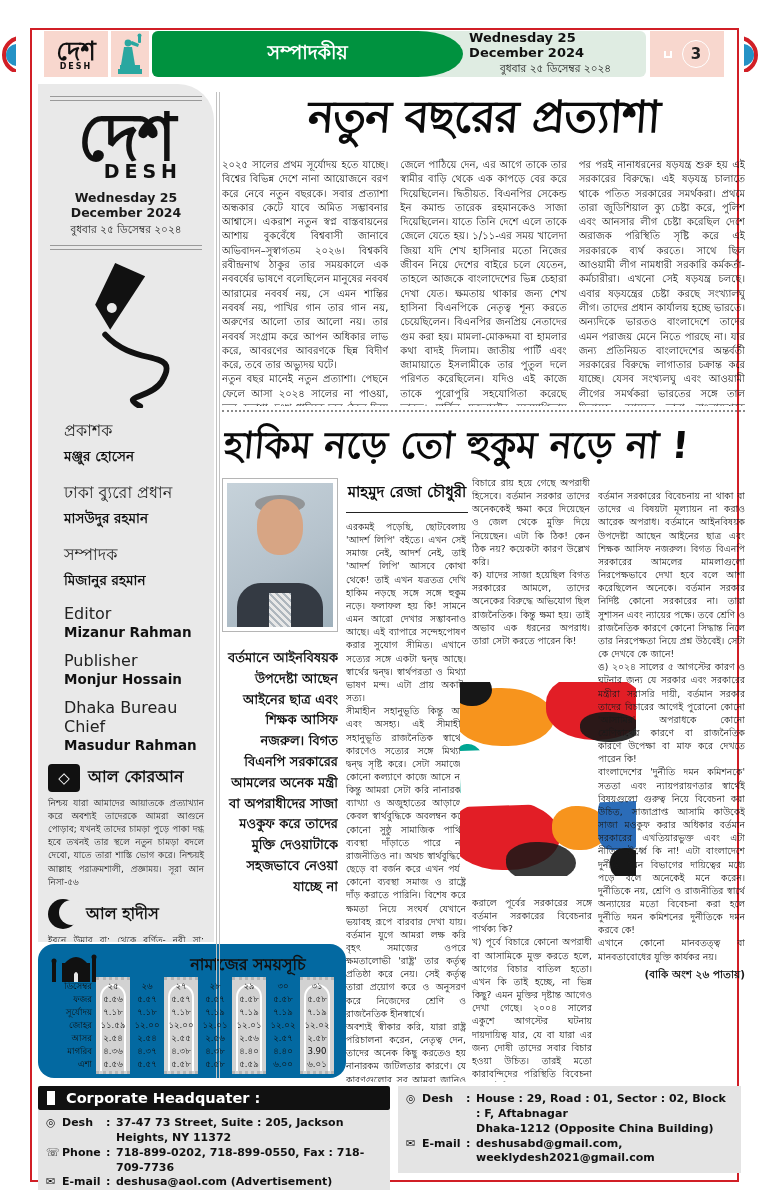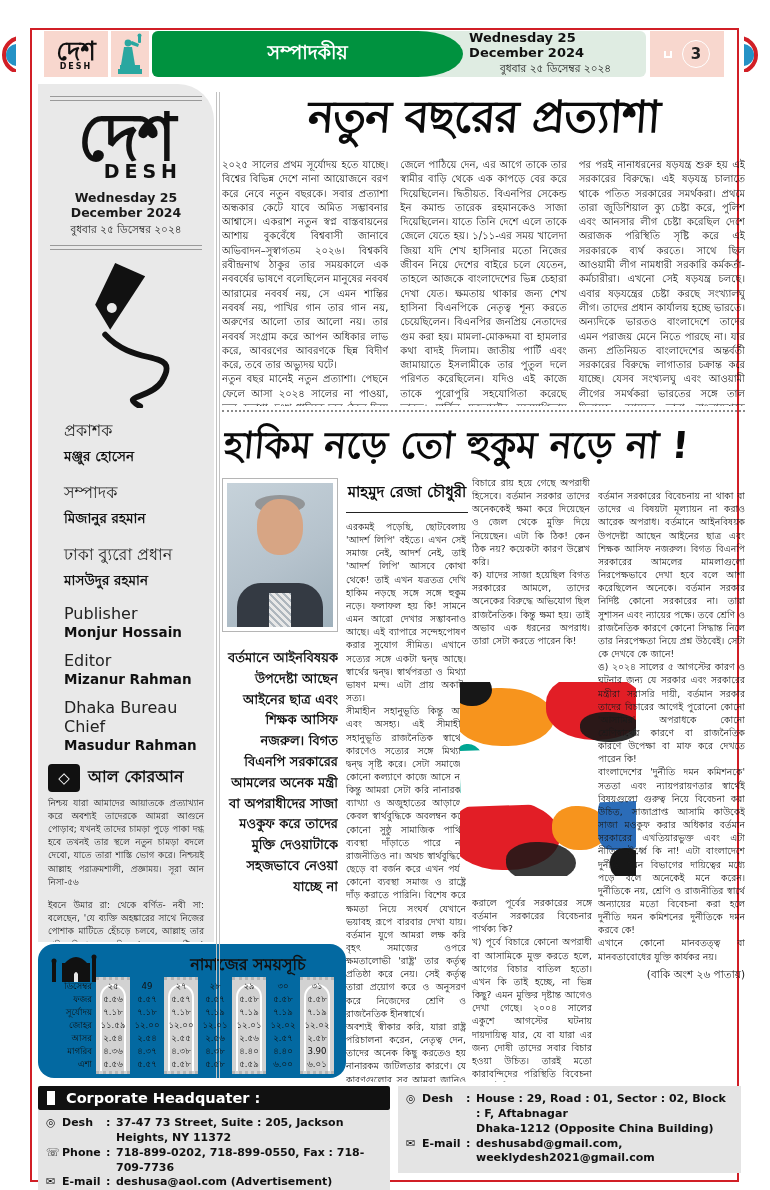--- a/index.html
+++ b/index.html
@@ -96,21 +96,21 @@
   .p-black2{left:120px;top:30px;width:60px;height:30px;background:#171717;opacity:.9}
   .p-teal{left:-8px;top:62px;width:34px;height:52px;background:#00a693}
   .p-red2{left:-10px;top:118px;width:110px;height:70px;background:#e21e26}
   .p-orange2{left:92px;top:124px;width:56px;height:44px;background:#f7941d}
   .p-blue{left:138px;top:112px;width:44px;height:56px;background:#2b6cb8;border-radius:30%}
   .p-black3{left:46px;top:160px;width:70px;height:40px;background:#171717;opacity:.85}
   .p-black4{left:150px;top:166px;width:34px;height:32px;background:#171717}
   .p-band{position:absolute;left:0;top:66px;width:100%;height:56px;background:#fff;transform:rotate(-2deg)}
   .p-word{position:absolute;left:0;top:70px;width:100%;text-align:center;font-size:38px;font-weight:800;color:#45aadd;
           text-shadow:-2px -2px 0 #fff,2px -2px 0 #fff,-2px 2px 0 #fff,2px 2px 0 #fff}
-  .cont-line{text-align:right;font-weight:400;font-size:10.5px;margin-top:4px}
+  .cont-line{text-align:right;font-weight:700;font-size:10.5px;margin-top:4px}
 
   
   .fblock{position:absolute;top:1086px}
   .fbar{background:#111;color:#fff;height:24px;line-height:24px;font-weight:800;font-size:14.5px;padding-left:28px;position:relative;border-radius:2px}
   .fbar::before{content:'';position:absolute;left:9px;top:5px;width:8px;height:14px;background:#fff}
   .fbody{background:#e4e4e4;padding:6px 8px 7px 8px;font-size:11px;font-weight:700;line-height:1.35;color:#111}
   .frow{display:flex}
   .frow .fi{width:16px;flex:0 0 auto;font-size:11px}
   .frow .fl{width:44px;flex:0 0 auto}
   .frow .fc{width:10px;flex:0 0 auto}
@@ -184,50 +184,54 @@
       <path d="M50 92 C 86 132, 142 108, 118 148 C 104 170, 66 164, 92 178" stroke="#111" stroke-width="7" fill="none" stroke-linecap="round"></path>
     </svg>
   </div>
 
   <div class="mast">
     <div class="item">
         <div class="lbl">প্রকাশক</div>
         <div class="nm">মঞ্জুর হোসেন</div>
       </div>
     <div class="item">
+        <div class="lbl">ঢাকা ব্যুরো প্রধান</div>
+        <div class="nm">মাসউদুর রহমান</div>
+      </div>
+    <div class="item">
         <div class="lbl">সম্পাদক</div>
         <div class="nm">মিজানুর রহমান</div>
       </div>
     <div class="item">
-        <div class="lbl">ঢাকা ব্যুরো প্রধান</div>
-        <div class="nm">মাসউদুর রহমান</div>
+        <div class="lbl">Editor</div>
+        <div class="nm">Mizanur Rahman</div>
       </div>
     <div class="item">
         <div class="lbl">Publisher</div>
         <div class="nm">Monjur Hossain</div>
-      </div>
-    <div class="item">
-        <div class="lbl">Editor</div>
-        <div class="nm">Mizanur Rahman</div>
       </div>
     <div class="item">
         <div class="lbl">Dhaka Bureau Chief</div>
         <div class="nm">Masudur Rahman</div>
       </div>
   </div>
 
   <div class="sb-sec">
     <div class="sec-head">
       <span class="icon-quran">◇</span>
       <span class="sec-title">আল কোরআন</span>
     </div>
     <div class="sec-text">নিশ্চয় যারা আমাদের আয়াতকে প্রত্যাখ্যান করে অবশ্যই তাদেরকে আমরা আগুনে পোড়াব; যখনই তাদের চামড়া পুড়ে পাকা দগ্ধ হবে তখনই তার স্থলে নতুন চামড়া বদলে দেবো, যাতে তারা শাস্তি ভোগ করে। নিশ্চয়ই আল্লাহ পরাক্রমশালী, প্রজ্ঞাময়। সূরা আন নিসা-৫৬</div>
   </div>
 
   <div class="sb-sec">
+    <div class="sec-head">
+      <span class="icon-moon"></span>
+      <span class="sec-title">আল হাদীস</span>
+    </div>
     <div class="sec-text">ইবনে উমার রা: থেকে বর্ণিত- নবী সা: বলেছেন, 'যে ব্যক্তি অহঙ্কারের সাথে নিজের পোশাক মাটিতে হেঁচড়ে চলবে, আল্লাহ তার প্রতি কিয়ামতের দিন (রহমতের দৃষ্টিতে) তাকাবেন না।' আবু বকর রা: বললেন, 'হে আল্লাহর রাসূল! খেয়াল না করলে আমার লুঙ্গি ঢিলে হয়ে নেমে যায়।' রাসূলুল্লাহ সা: বললেন, 'তুমি তাদের শ্রেণীভুক্ত নও, যারা তা অহঙ্কারবশত করে থাকে।' বুখারি-৩৬৬৫, মুসলিম-২০৮৫</div>
   </div>
 
 </div>
 
 <div class="prayer">
   <span class="mosque">
     <svg width="56" height="34" viewBox="0 0 56 34">
       <g fill="#111">
         <rect x="4" y="14" width="4" height="20"></rect>
@@ -254,21 +258,21 @@
       <div class="pt-col arch">
         <div>২৫</div>
         <div>৫.৫৬</div>
         <div>৭.১৮</div>
         <div>১১.৫৯</div>
         <div>২.৫৪</div>
         <div>৪.৩৬</div>
         <div>৫.৫৬</div>
       </div>
       <div class="pt-col">
-        <div>49</div>
+        <div>২৬</div>
         <div>৫.৫৭</div>
         <div>৭.১৮</div>
         <div>১২.০০</div>
         <div>২.৫৪</div>
         <div>৪.৩৭</div>
         <div>৫.৫৭</div>
       </div>
       <div class="pt-col arch">
         <div>২৭</div>
         <div>৫.৫৭</div>

